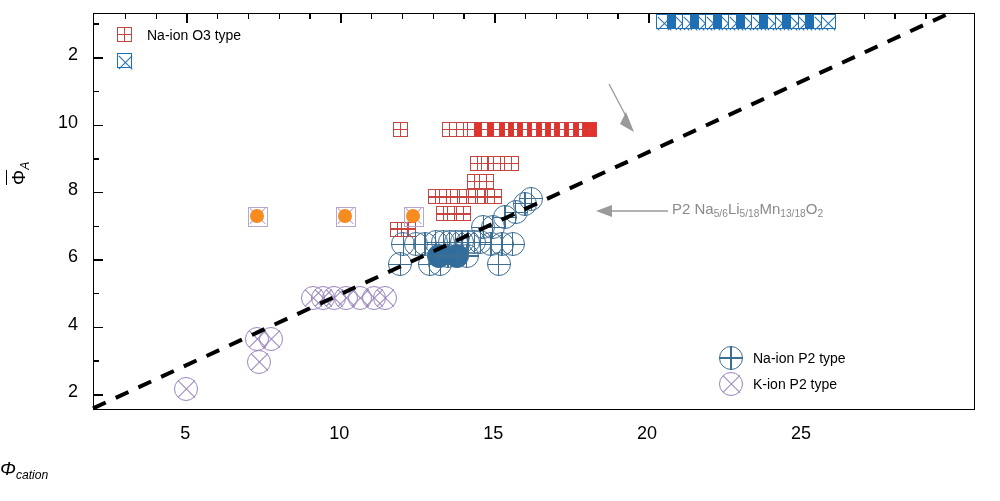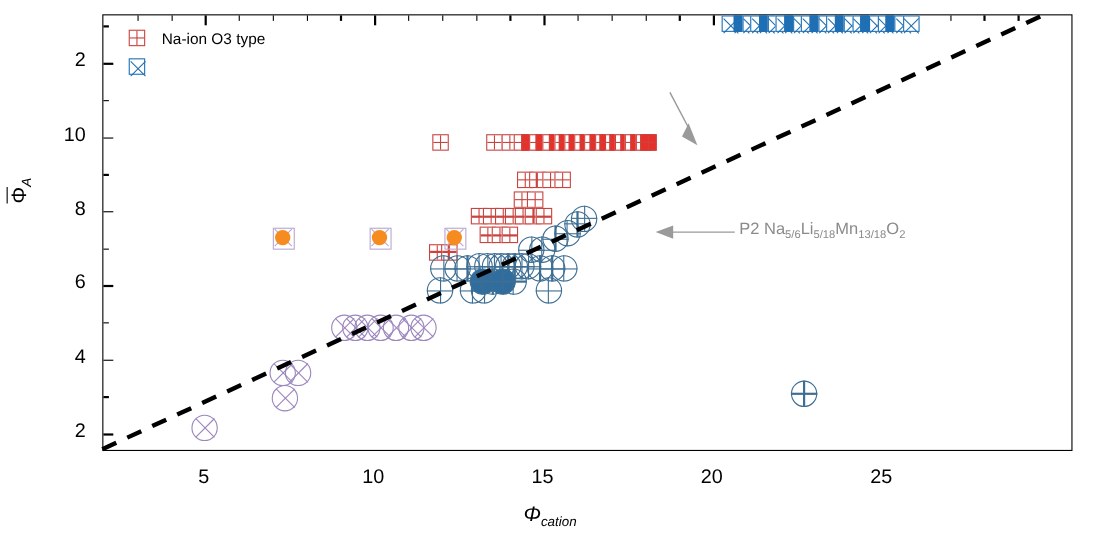--- a/index.html
+++ b/index.html
@@ -14,21 +14,21 @@
   .tick{position:absolute;background:#000;}
   .xtick-major{width:1.5px;height:9px;top:0;}
   .xtick-minor{width:1.3px;height:5px;top:0;}
   .ytick-major{height:1.5px;width:9px;left:0;}
   .ytick-minor{height:1.3px;width:5px;left:0;}
 
   .xlab{position:absolute;font-size:18px;text-align:center;width:50px;top:423px;}
   .ylab{position:absolute;font-size:18px;text-align:right;width:40px;}
 
   
-  #xaxis-title{position:absolute;left:0;right:0;top:458px;text-align:center;
+  #xaxis-title{position:absolute;left:0;right:0;top:458px;text-align:left;
       font-size:19px;}
   #xaxis-title i{font-style:italic;}
   #yaxis-title{position:absolute;left:8px;top:185px;font-size:19px;
       transform:rotate(-90deg);transform-origin:left top;white-space:nowrap;}
   .sub{font-size:0.64em;vertical-align:-0.32em;font-style:italic;}
   .ovl{border-top:1.6px solid #000;padding-top:1px;}
 
   
   .mk{position:absolute;box-sizing:border-box;}
 
@@ -413,18 +413,28 @@
           </span>
       </span>
     </div>
   </div>
 
   <div id="legend-bottom" class="legend">
     <div class="row">
       <span class="swatch">
         <span class="mk m-na-p2" style="left:1px;top:1px;"></span>
       </span>
+      <span class="txt">Na-ion P2 type</span>
+    </div>
+    <div class="row">
+      <span class="swatch">
+        <span class="mk m-k-p2" style="left:1px;top:1px;">
+            <span class="d1"></span>
+            <span class="d2"></span>
+          </span>
+      </span>
+      <span class="txt">K-ion P2 type</span>
     </div>
   </div>
 
   <div class="anno" id="anno-p2">P2 Na<span class="sb">5/6</span>Li<span class="sb">5/18</span>Mn<span class="sb">13/18</span>O<span class="sb">2</span></div>
 
 </div>
 
 </body></html>

